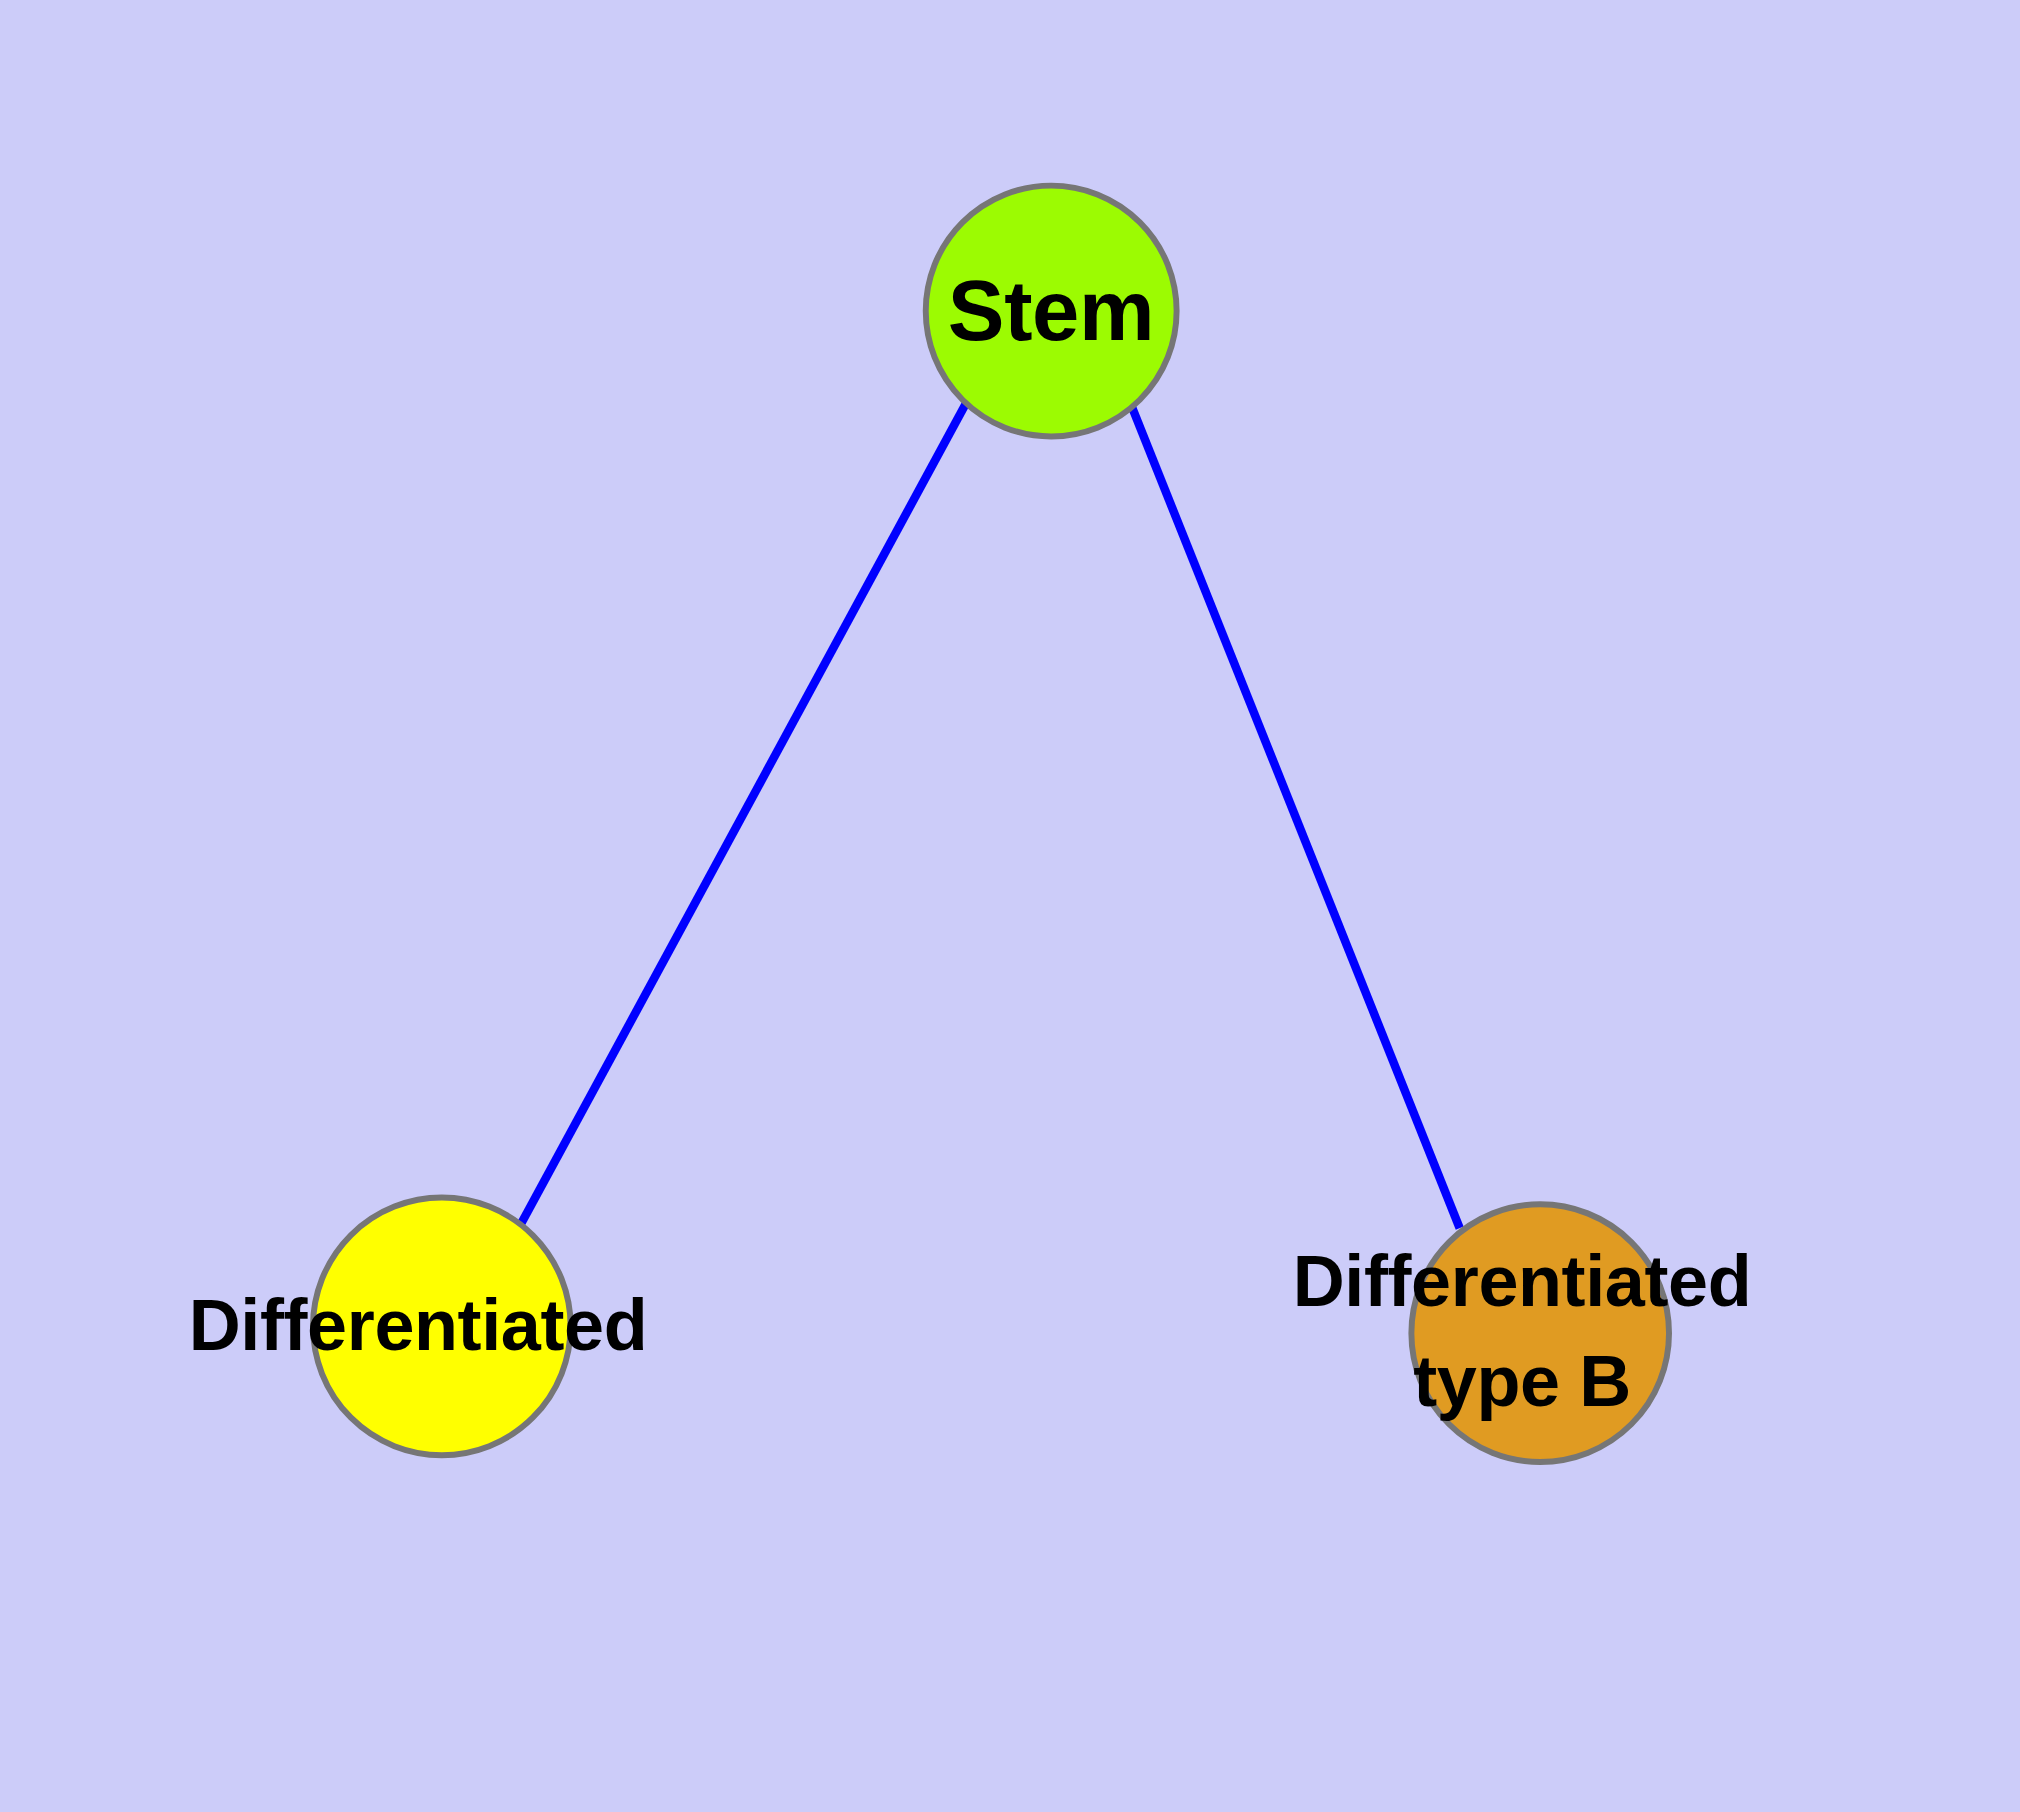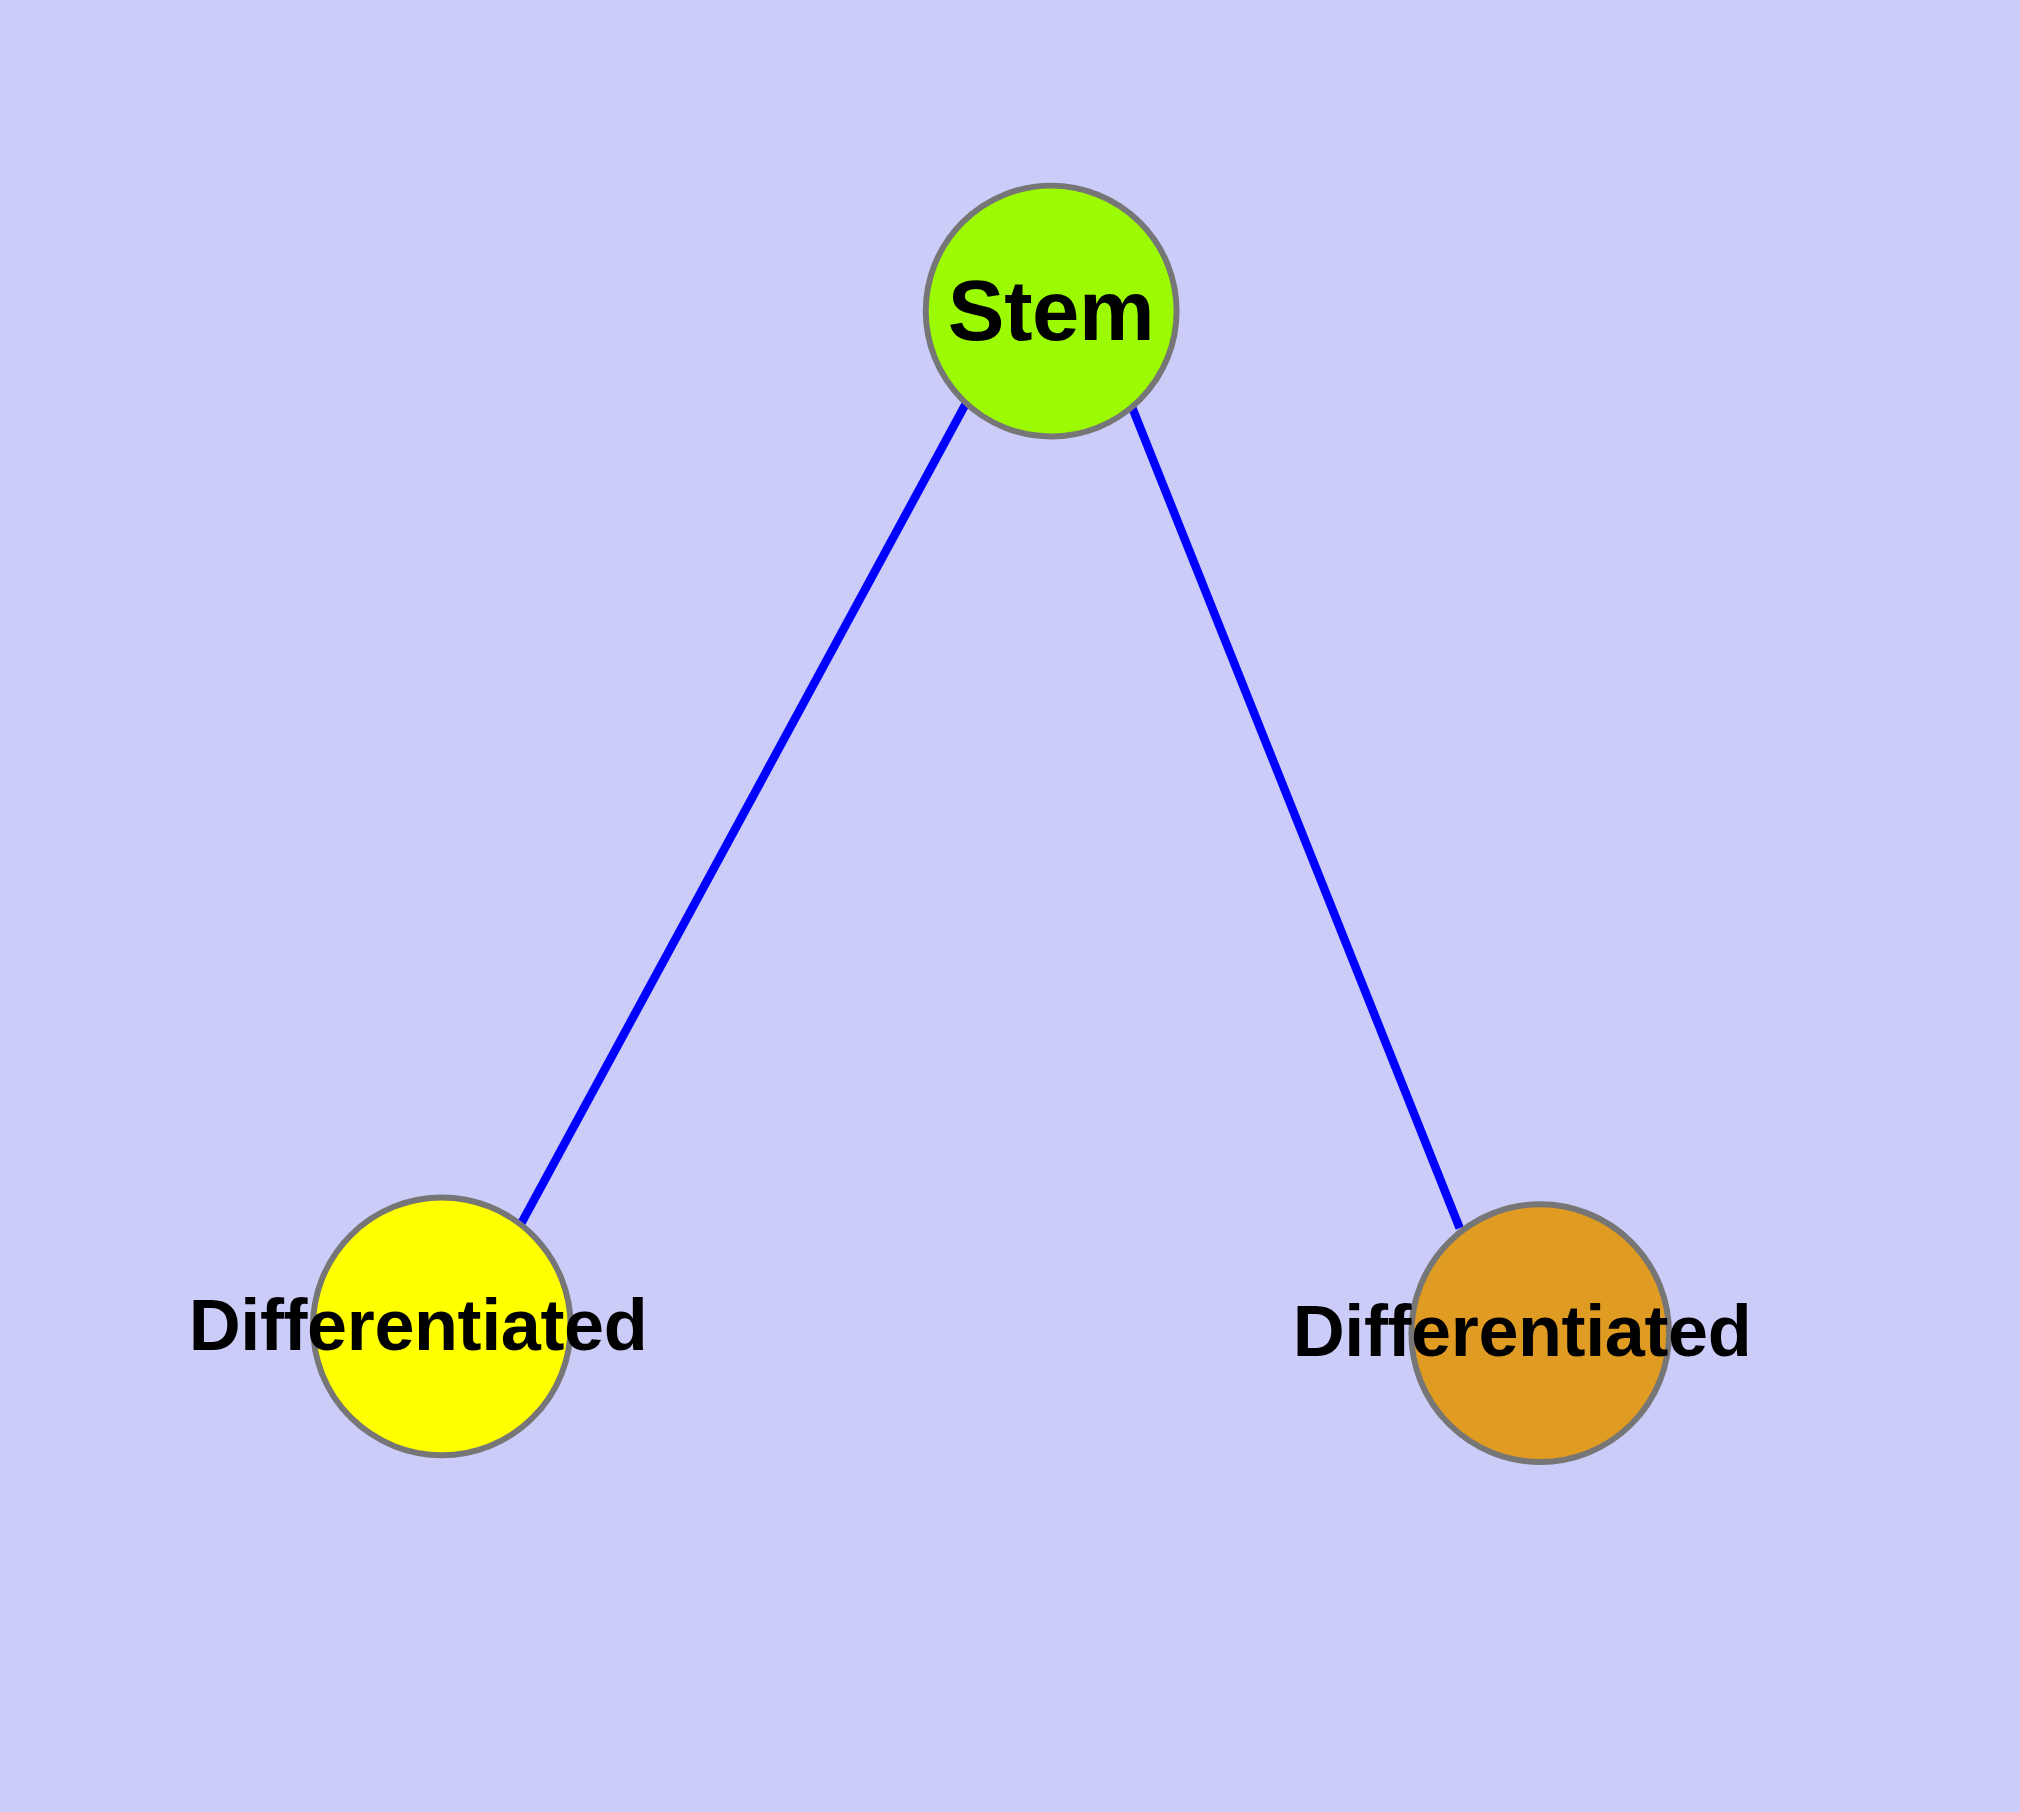--- a/index.html
+++ b/index.html
@@ -55,16 +55,16 @@
       <circle cx="1240" cy="367" r="148" fill="#9cfb02" stroke="#767676" stroke-width="7"></circle>
       <circle cx="521" cy="1565" r="152" fill="#ffff00" stroke="#767676" stroke-width="7"></circle>
       <circle cx="1817" cy="1573" r="152" fill="#e09b22" stroke="#767676" stroke-width="7"></circle>
     </g>
   </svg>
 
   <div class="node-label" id="label-stem">Stem</div>
 
   <div class="node-label" id="label-diff-a"><span>Differentiated</span><br></div>
 
-  <div class="node-label" id="label-diff-b"><span>Differentiated</span><br></div>
+  <div class="node-label" id="label-diff-b"><span>Differentiated</span><br><span>type B</span></div>
 
 </div>
 
 
 </body></html>

